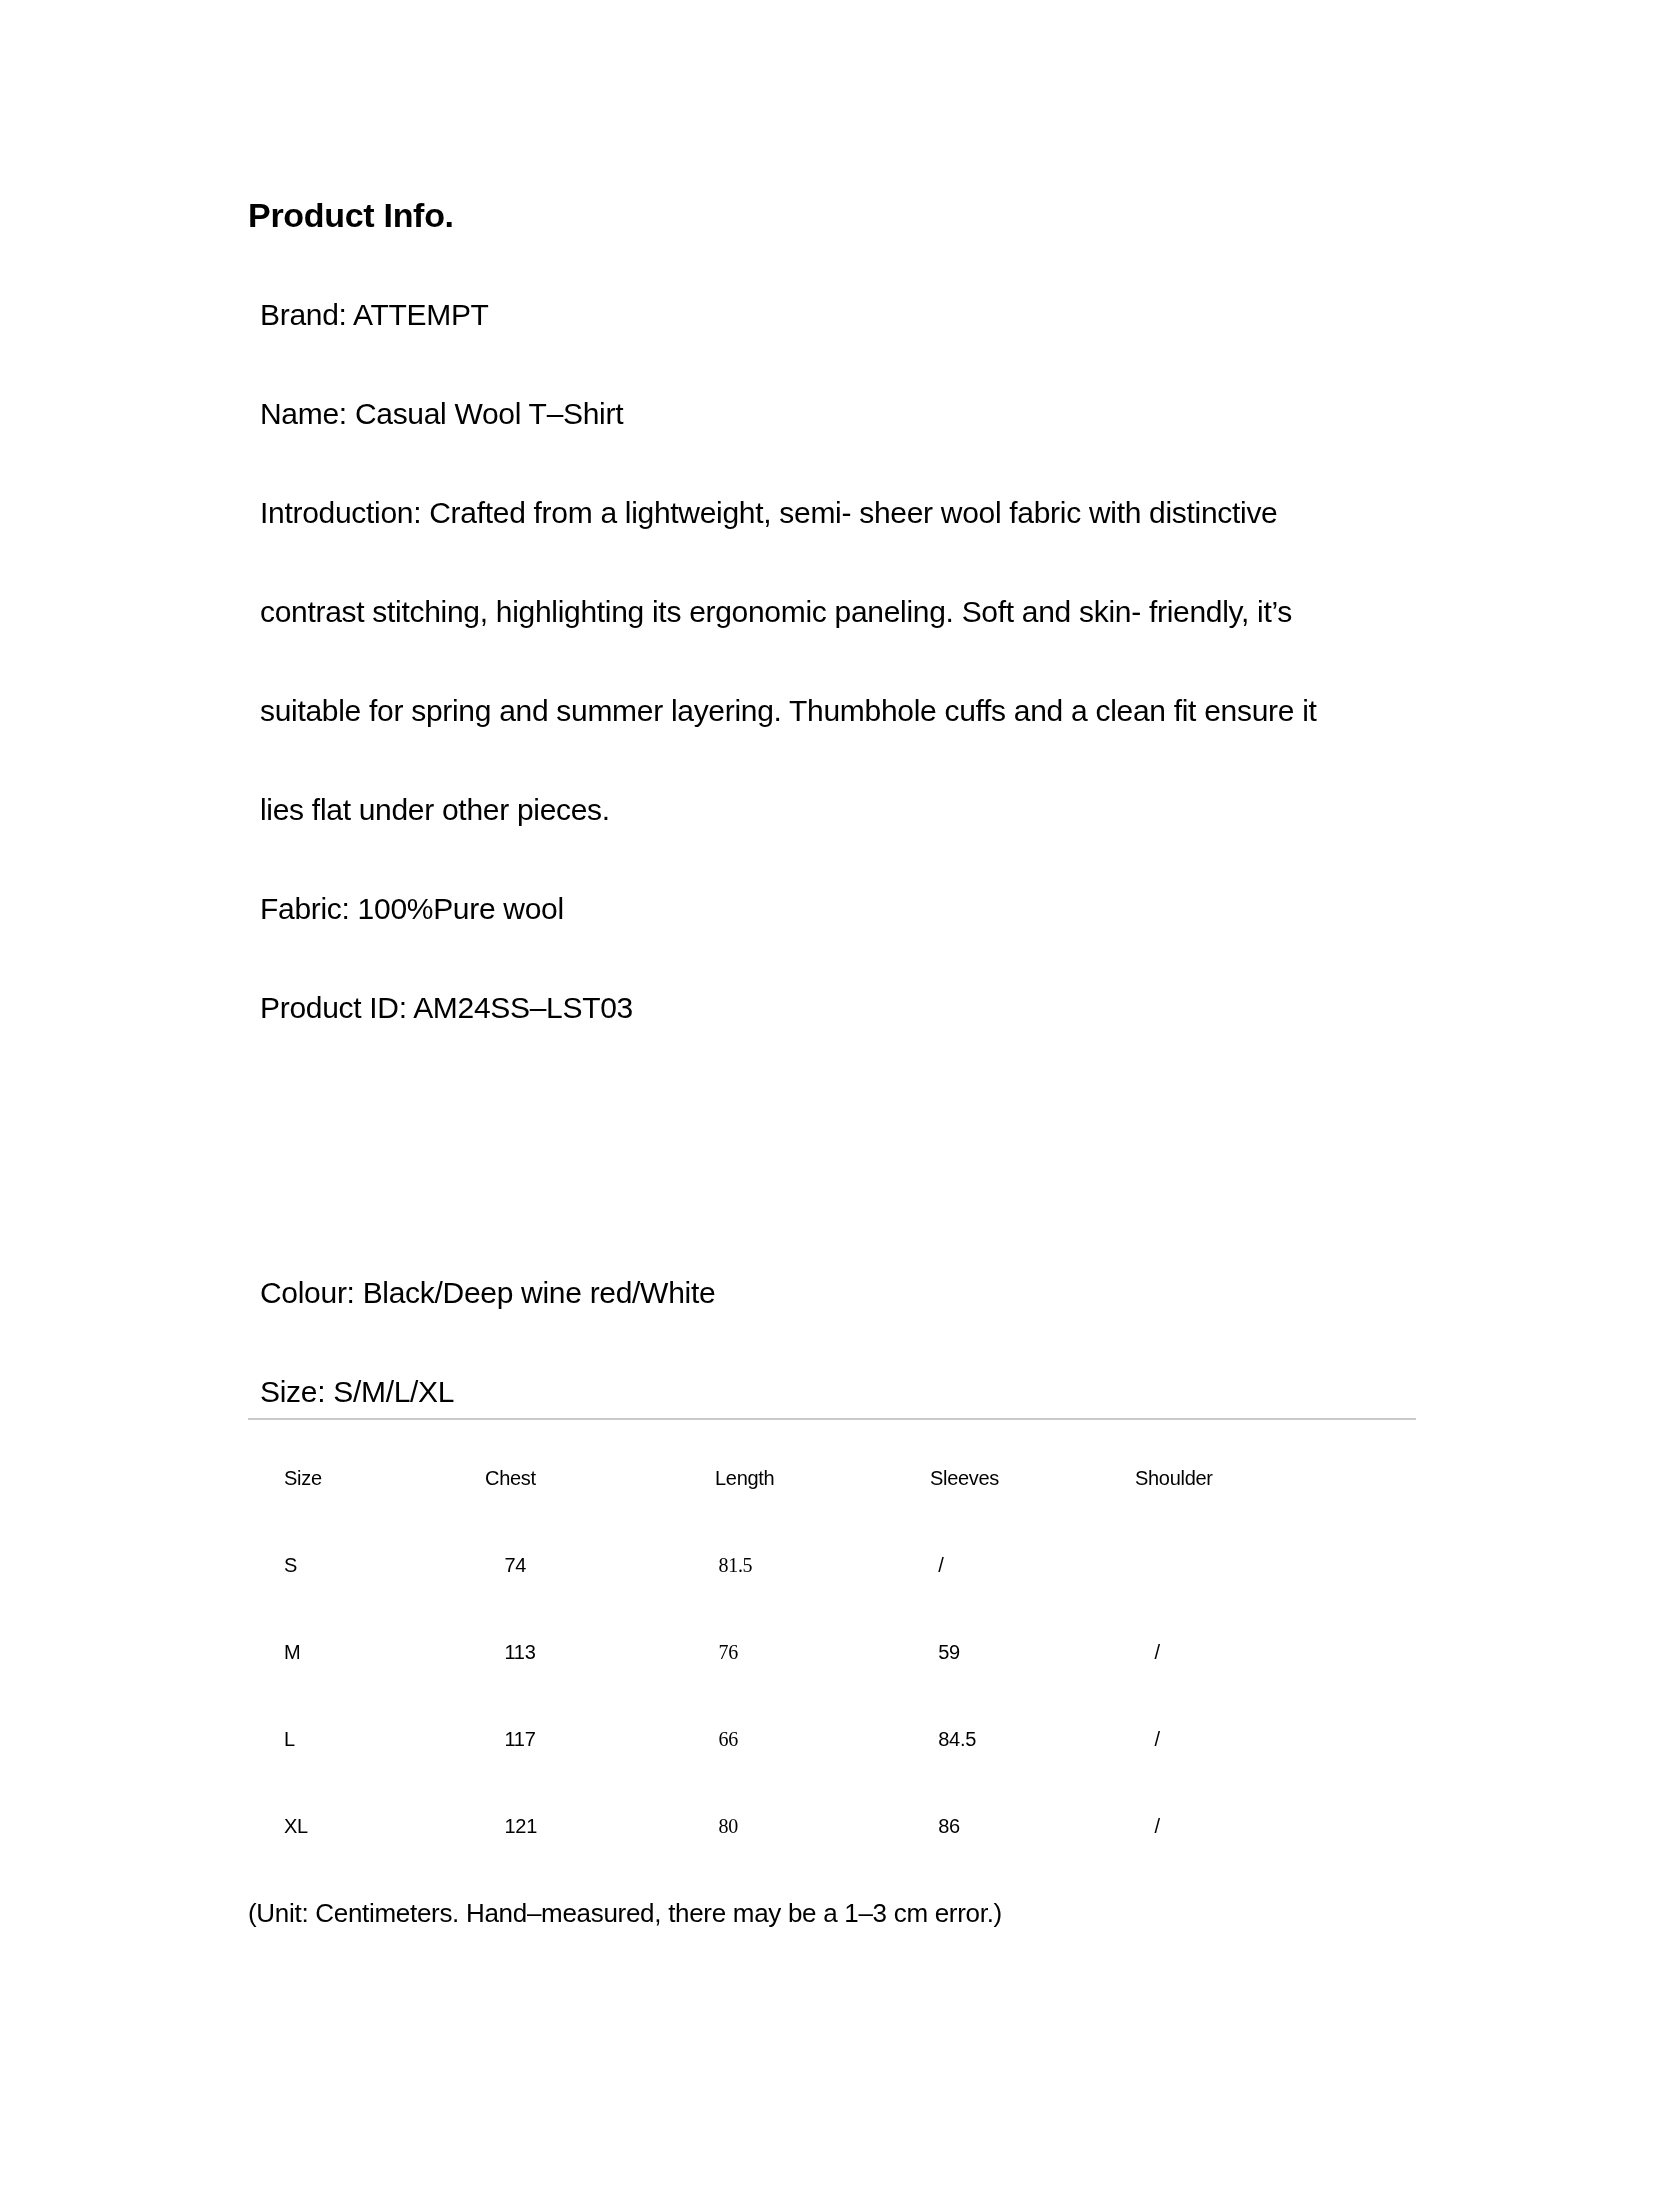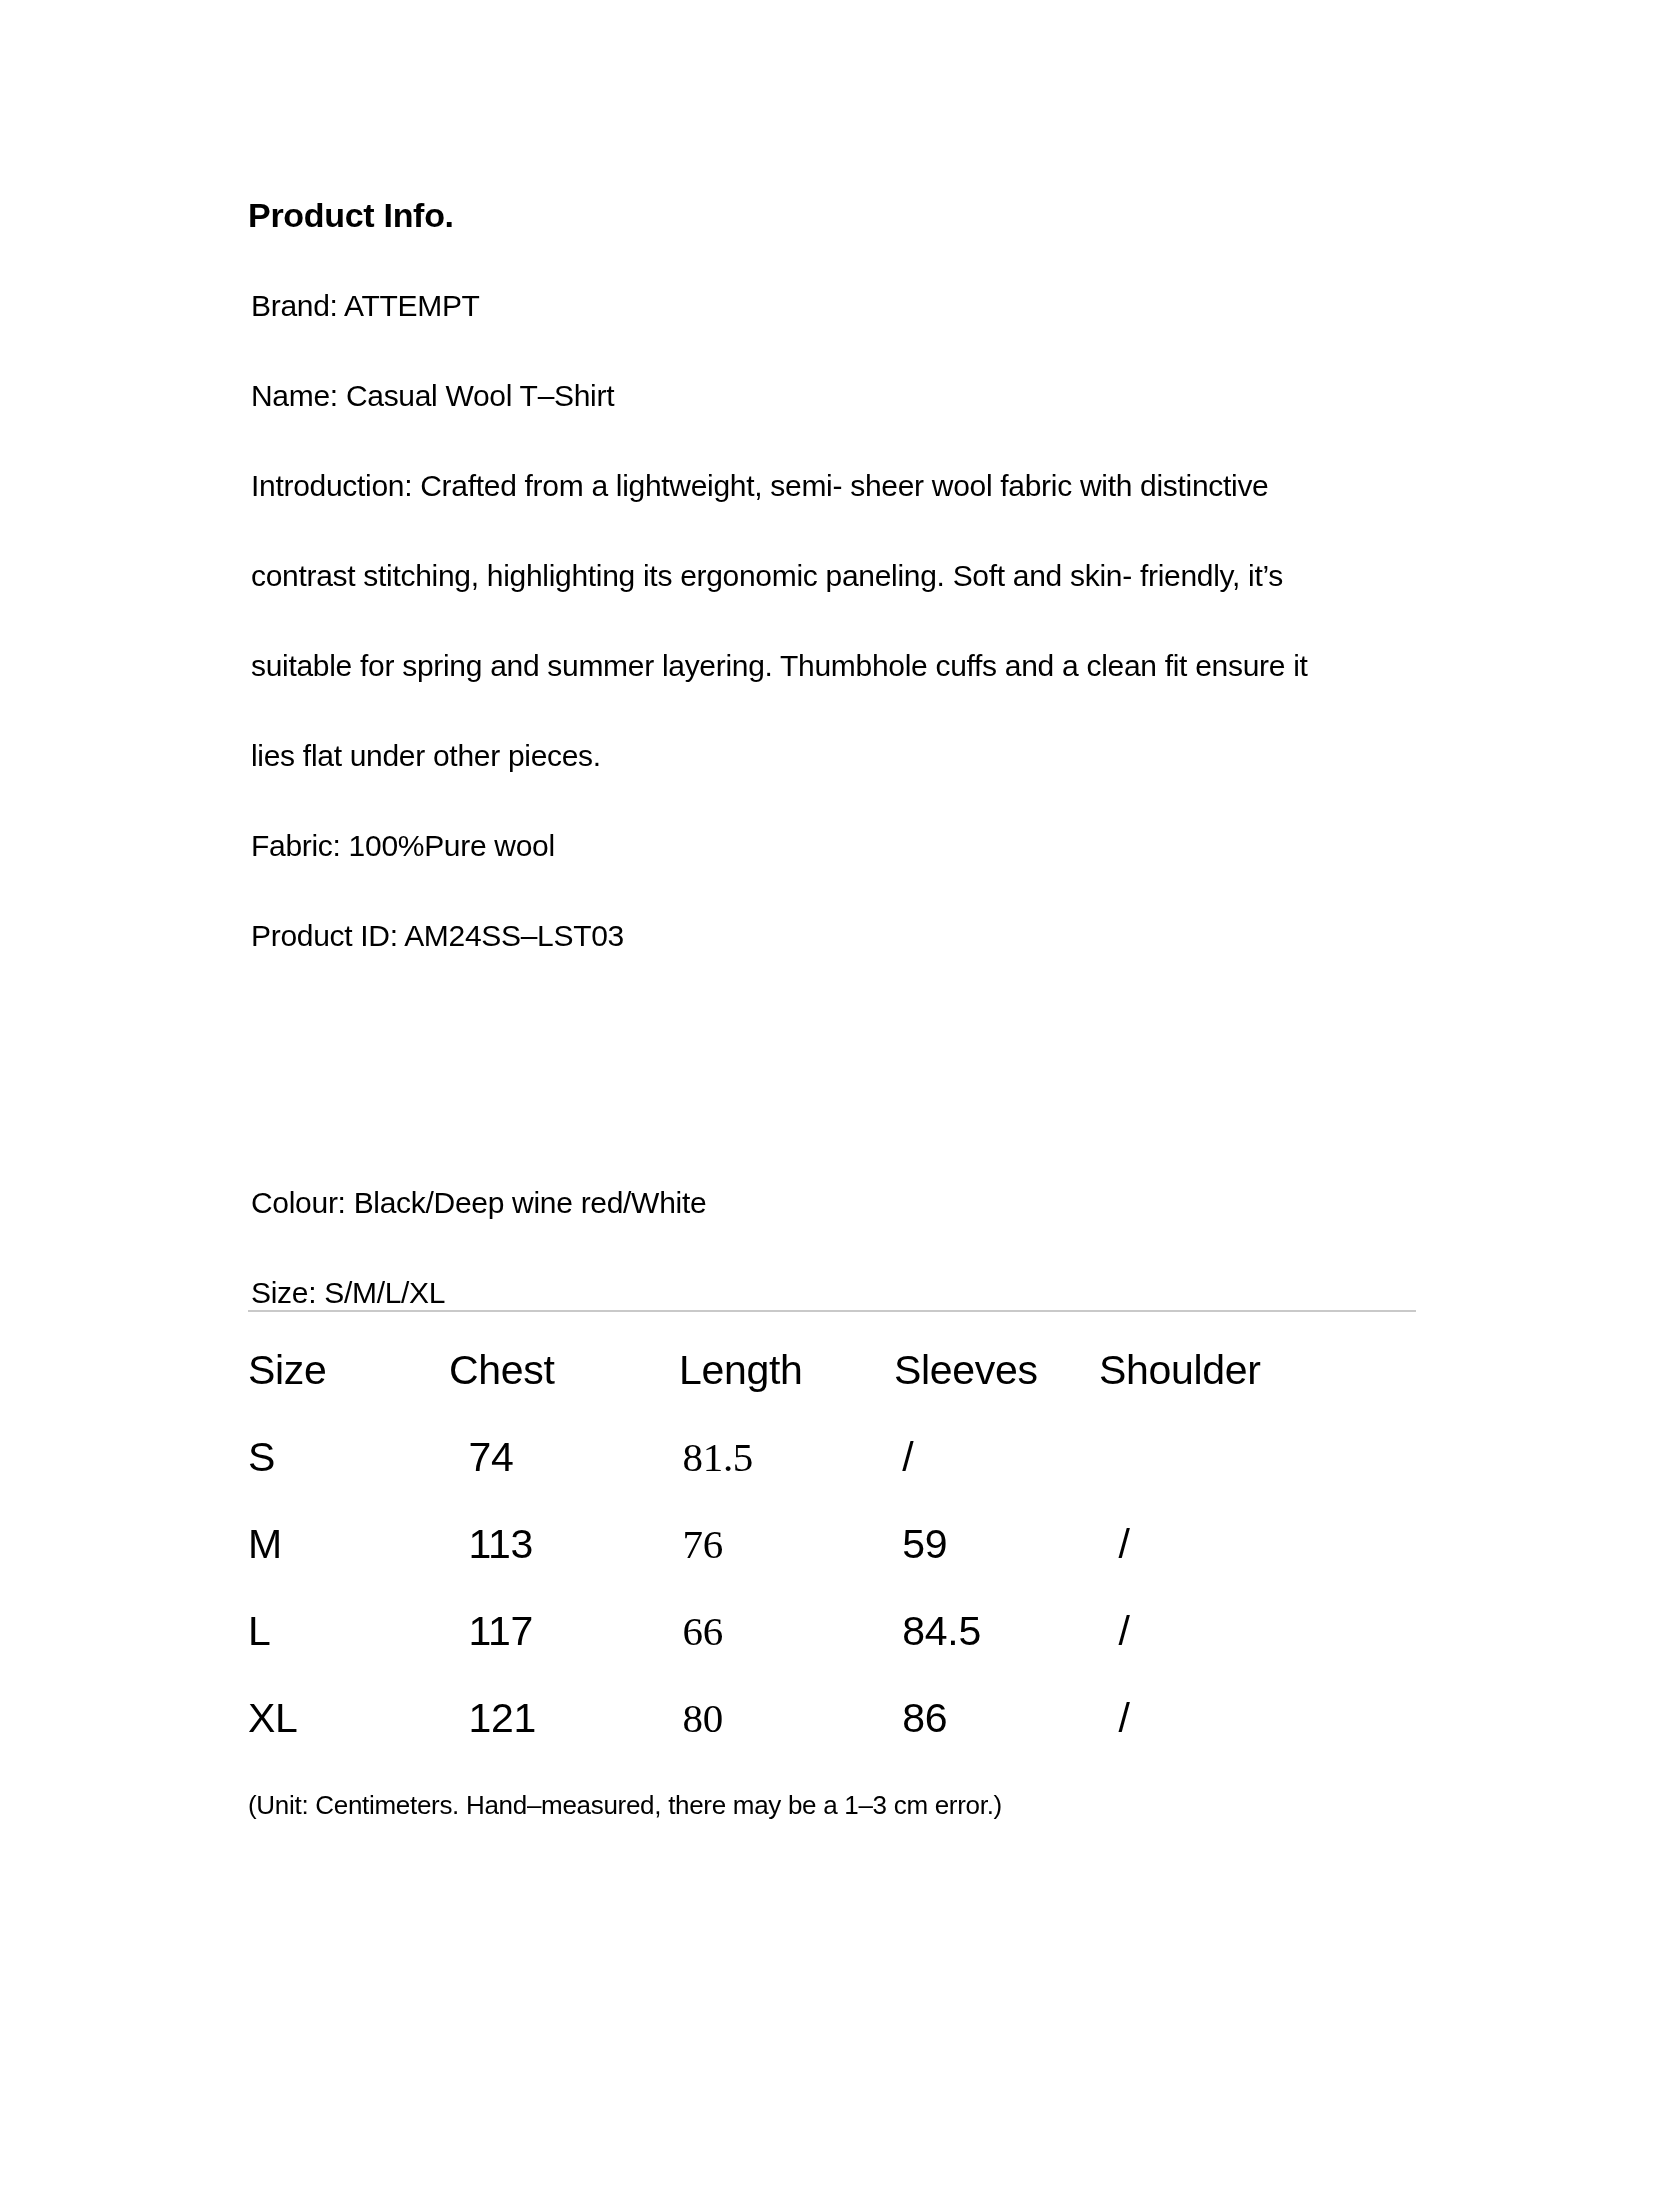--- a/index.html
+++ b/index.html
@@ -24,21 +24,21 @@
     width: 1168px;
   }
   .title {
     margin: 0;
     font-size: 34px;
     font-weight: 600;
     line-height: 87px;
     letter-spacing: -0.3px;
   }
   .line {
-    margin: 3px;
+    margin: 12px;
     font-size: 30px;
     font-weight: 400;
     line-height: 87px;
     letter-spacing: -0.3px;
     white-space: nowrap;
   }
   .spacer {
     height: 174px;
   }
   .rule {
@@ -48,24 +48,25 @@
     margin-top: -29px;
   }
   .size-chart {
     margin-top: 15.3px;
   }
   .chart-row {
     display: grid;
     grid-template-columns: 201px 230px 215px 205px 1fr;
   }
   .cell {
-    font-size: 41px;
+    font-size: 20px;
     line-height: 87px;
     letter-spacing: -0.3px;
     white-space: nowrap;
+    margin-left: 36px;
   }
   .chart-row.values .cell:nth-child(2) { padding-left: 19.5px; }
   .chart-row.values .cell:nth-child(3) { padding-left: 3.5px; font-family: Liberation Serif, serif; }
   .chart-row.values .cell:nth-child(4) { padding-left: 8.3px; }
   .chart-row.values .cell:nth-child(5) { padding-left: 19.5px; }
   .note {
     margin: 0;
     font-size: 26px;
     line-height: 87px;
     letter-spacing: -0.3px;

